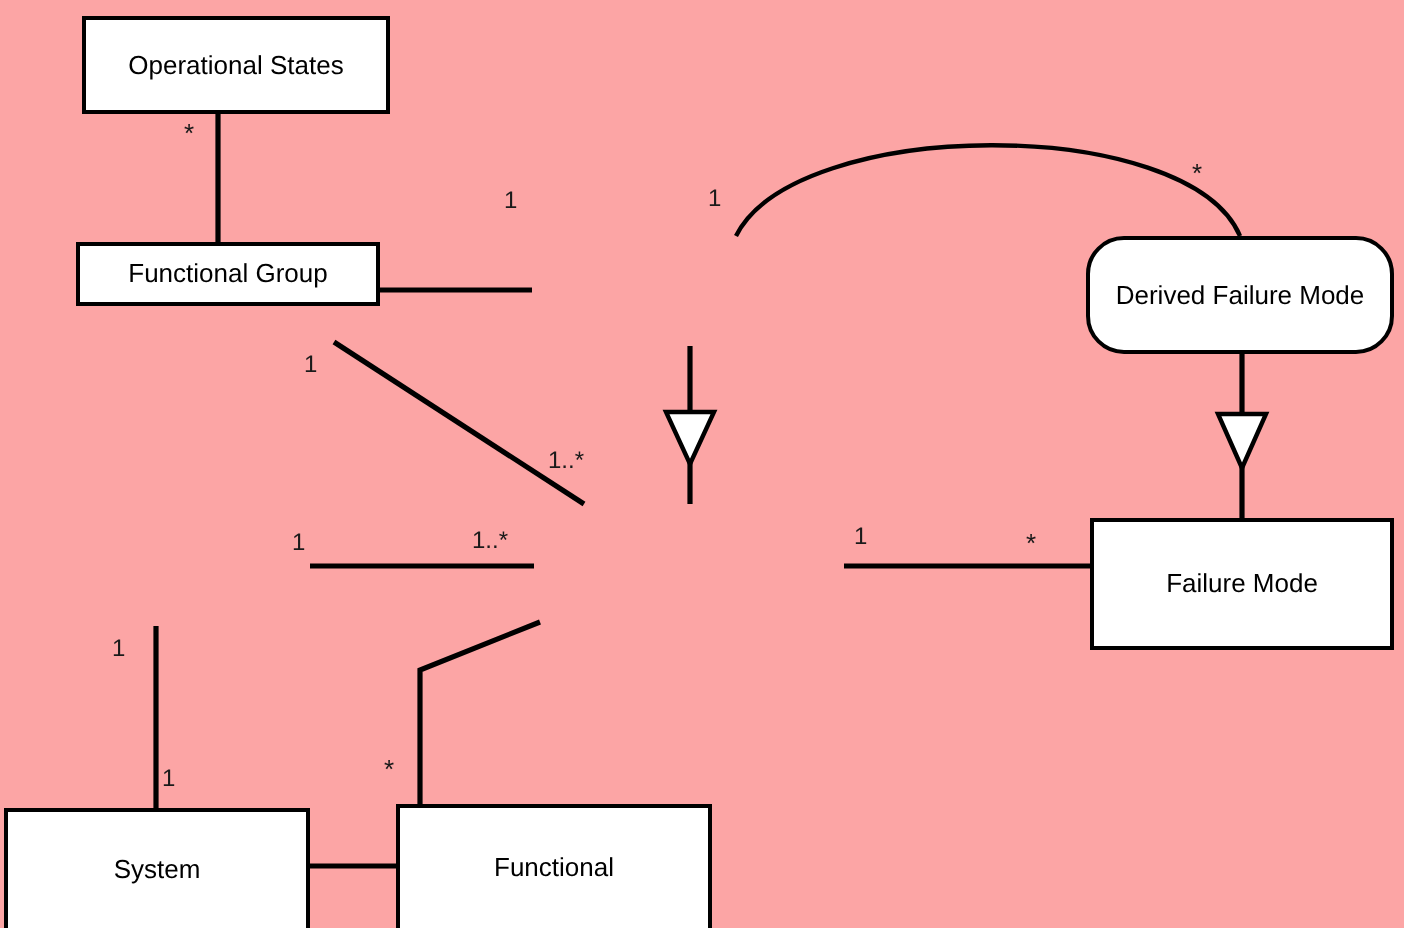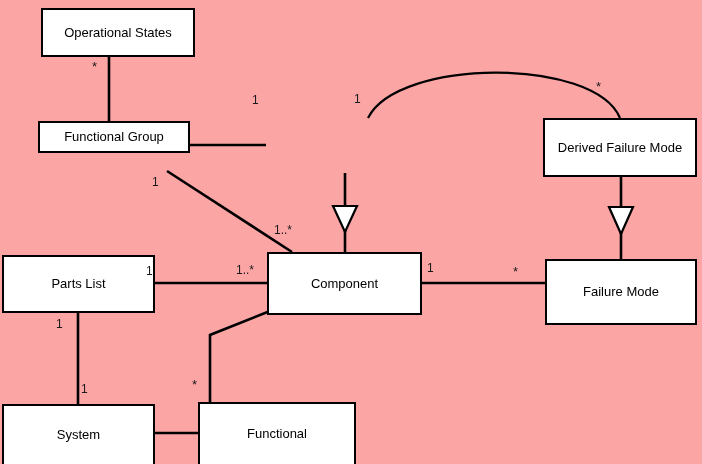--- a/index.html
+++ b/index.html
@@ -96,31 +96,25 @@
 
   <div class="uml-class" style="left:41px; top:8px; width:154px; height:49px;">
     <div class="uml-class-name">Operational States</div>
   </div>
 
   <div class="uml-class" style="left:38px; top:121px; width:152px; height:32px;">
     <div class="uml-class-name">Functional Group</div>
   </div>
 
 
-  <div class="uml-class" style="left:543px; top:118px; width:154px; height:59px;">
+  <div class="uml-class" style="left:543px; top:118px; width:154px; height:59px;border-radius:19px;">
     <div class="uml-class-name">Derived Failure Mode</div>
   </div>
 
-  <div class="uml-class" style="left:2px; top:255px; width:153px; height:58px;">
-    <div class="uml-class-name">Parts List</div>
-  </div>
 
-  <div class="uml-class" style="left:267px; top:252px; width:155px; height:63px;">
-    <div class="uml-class-name">Component</div>
-  </div>
 
 
   <div class="uml-class" style="left:545px; top:259px; width:152px; height:66px;">
     <div class="uml-class-name">Failure Mode</div>
   </div>
 
   <div class="uml-class" style="left:2px; top:404px; width:153px; height:62px;">
     <div class="uml-class-name">System</div>
   </div>
 

